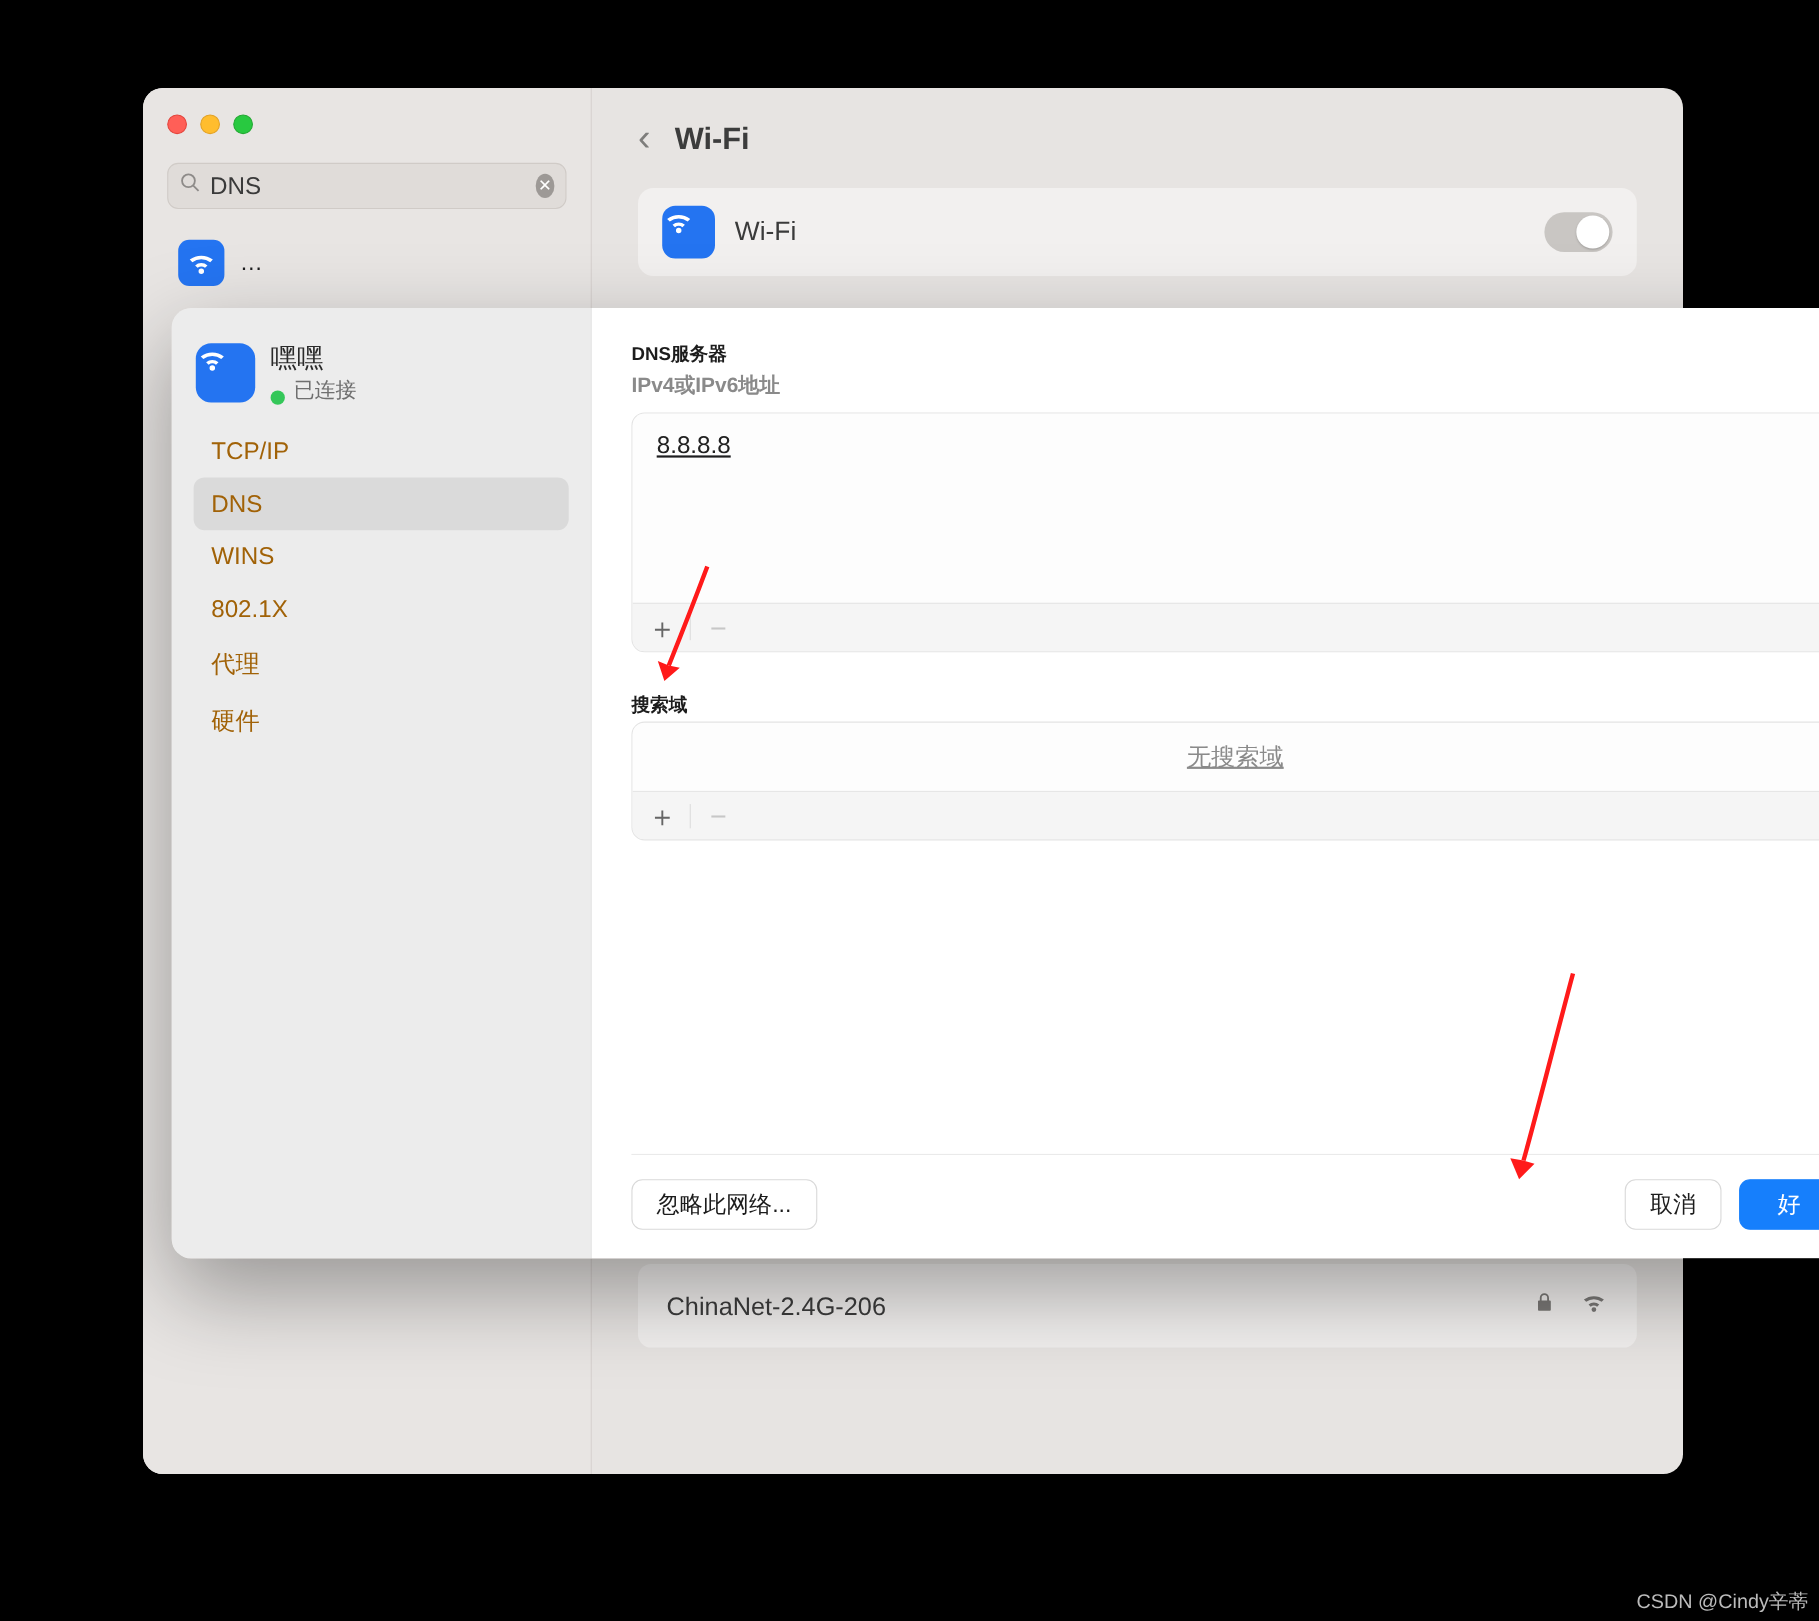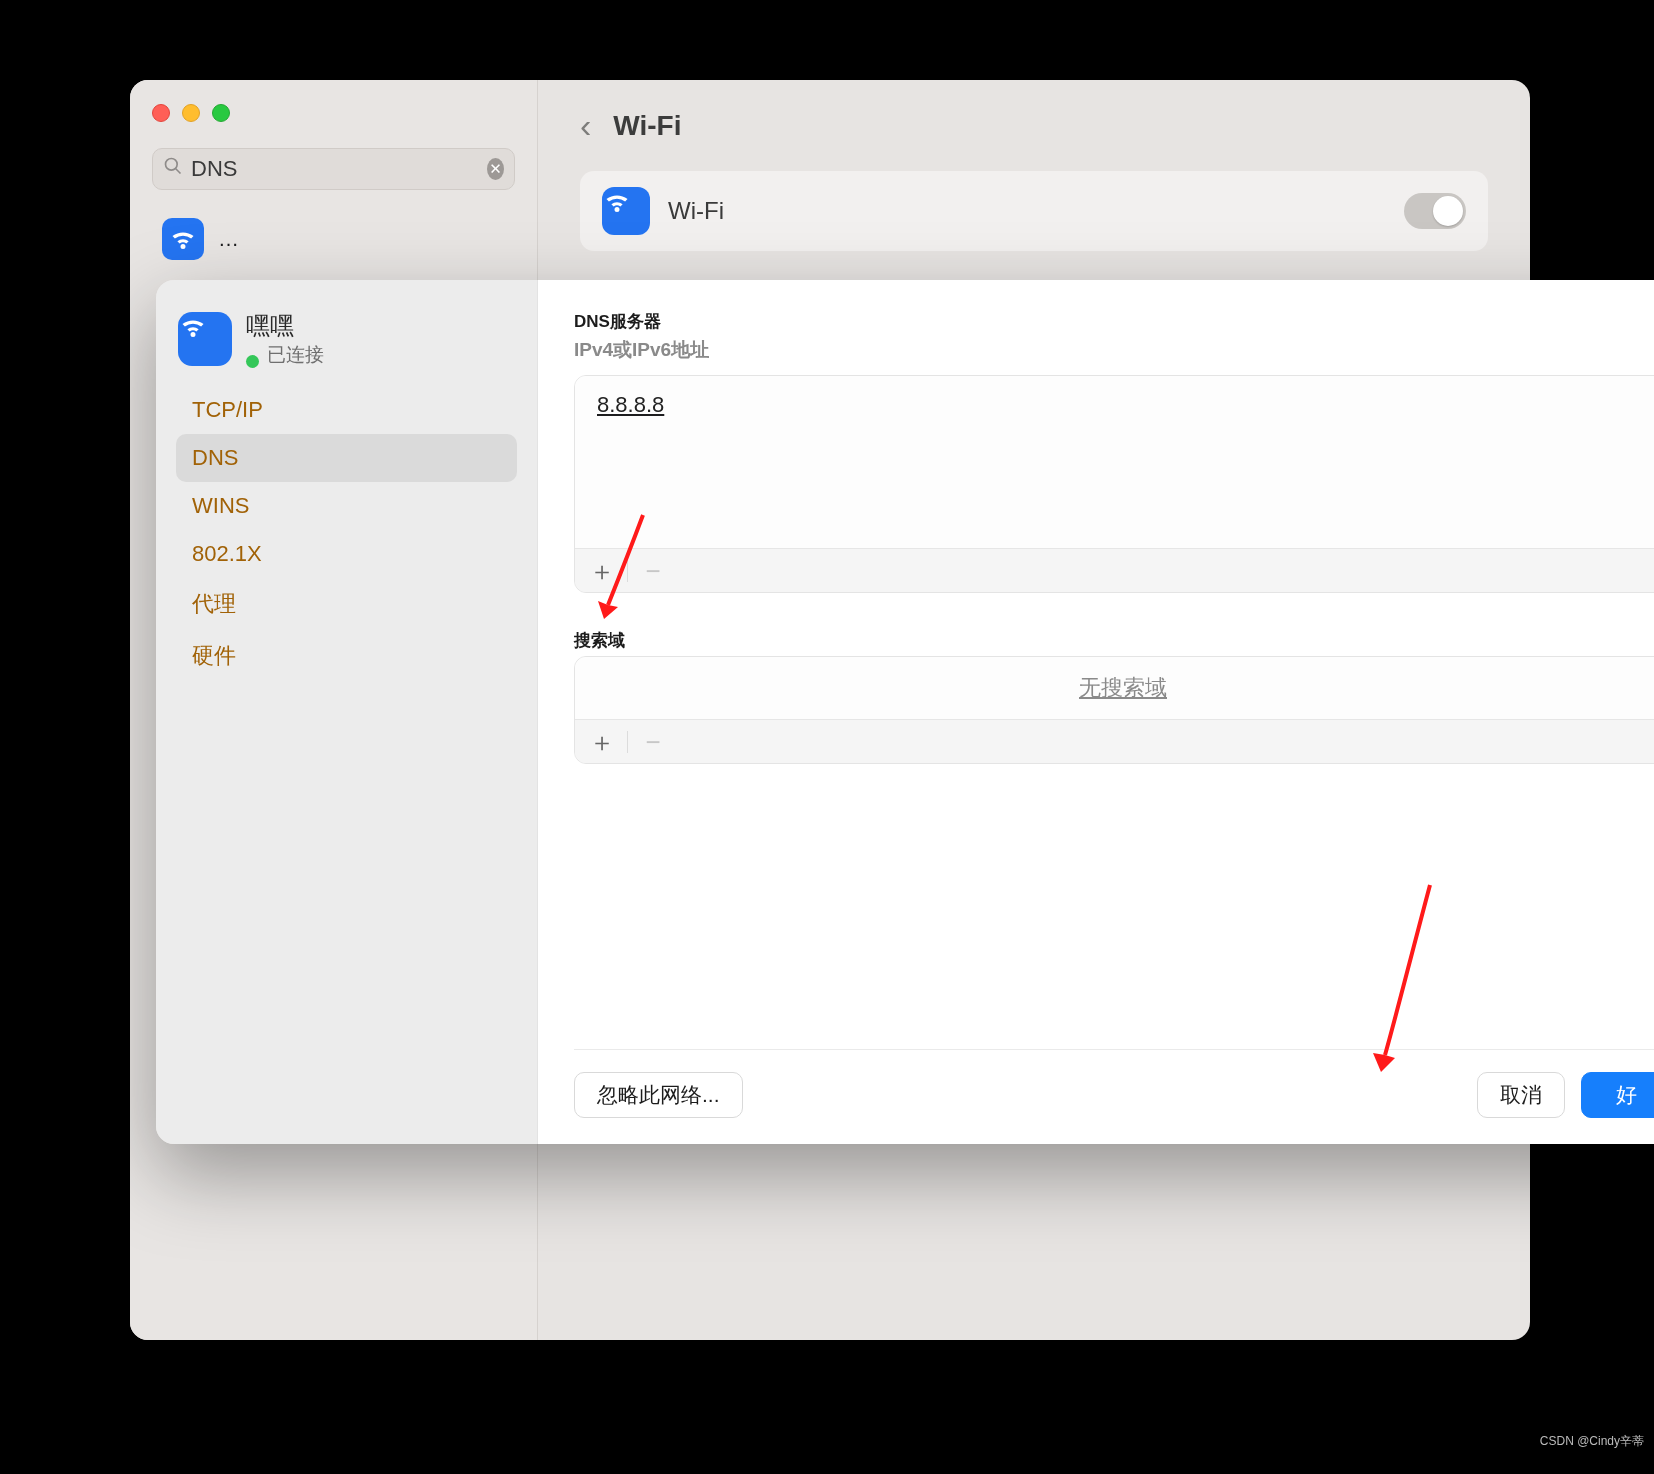--- a/index.html
+++ b/index.html
@@ -6,21 +6,21 @@
 body {
   width: 1654px; height: 1474px;
   background: #000;
   font-family: -apple-system, "Helvetica Neue", Arial, sans-serif;
   position: relative;
   font-size: 21px;
   color: #1d1d1f;
 }
 
 
-.watermark { position: absolute; right: 10px; bottom: 24px; color: #bbb; font-size: 12px; }
+.watermark { position: absolute; right: 10px; bottom: 6px; color: #bbb; font-size: 18px; }
 
 
 .parent-window {
   position: absolute;
   left: 130px; top: 80px;
   width: 1400px; height: 1260px;
   background: #e7e4e2;
   border-radius: 18px;
   box-shadow: 0 20px 60px rgba(0,0,0,0.5);
   overflow: hidden;
@@ -207,20 +207,33 @@
       <span class="wifi-card-title">Wi-Fi</span>
       <div class="toggle">
           <div class="knob"></div>
         </div>
     </div>
 
     <div style="height:770px"></div>
 
     <div class="net-row">
       <span class="net-name">柚子</span>
+      <span class="lock-ico">
+        <svg viewBox="0 0 24 24" width="20" height="20" fill="#7b7977">
+            <path d="M7 10V7a5 5 0 0110 0v3h1a1 1 0 011 1v9a1 1 0 01-1 1H6a1 1 0 01-1-1v-9a1 1 0 011-1h1zm2 0h6V7a3 3 0 00-6 0v3z"></path>
+          </svg>
+      </span>
+      <span class="wifi-ico">
+        <svg class="wifi-svg-gr" viewBox="0 0 24 24">
+            <path d="M12 20a2 2 0 100-4 2 2 0 000 4zm-4.5-6.2a7 7 0 019 0l-1.8 1.8a4.5 4.5 0 00-5.4 0l-1.8-1.8zM3.6 9.6a14 14 0 0116.8 0l-1.9 1.9a11 11 0 00-13 0L3.6 9.6z"></path>
+          </svg>
+      </span>
+    </div>
+    <div class="net-row">
+      <span class="net-name">ChinaNet-2.4G-206</span>
       <span class="lock-ico">
         <svg viewBox="0 0 24 24" width="20" height="20" fill="#7b7977">
             <path d="M7 10V7a5 5 0 0110 0v3h1a1 1 0 011 1v9a1 1 0 01-1 1H6a1 1 0 01-1-1v-9a1 1 0 011-1h1zm2 0h6V7a3 3 0 00-6 0v3z"></path>
           </svg>
       </span>
       <span class="wifi-ico">
         <svg class="wifi-svg-gr" viewBox="0 0 24 24">
             <path d="M12 20a2 2 0 100-4 2 2 0 000 4zm-4.5-6.2a7 7 0 019 0l-1.8 1.8a4.5 4.5 0 00-5.4 0l-1.8-1.8zM3.6 9.6a14 14 0 0116.8 0l-1.9 1.9a11 11 0 00-13 0L3.6 9.6z"></path>
           </svg>
       </span>

